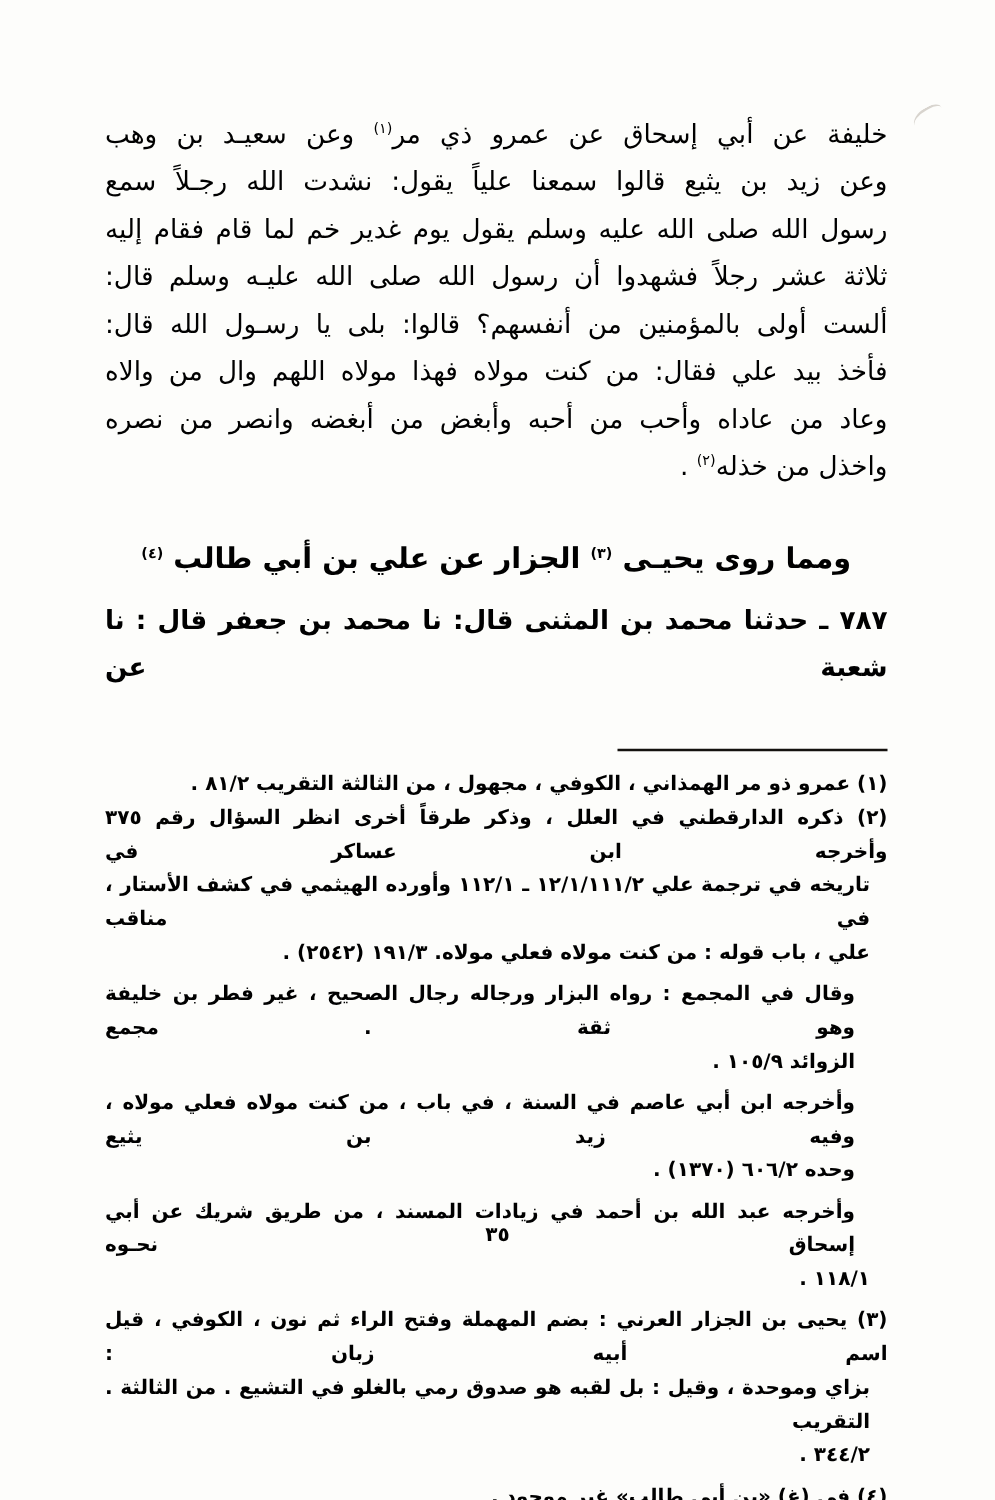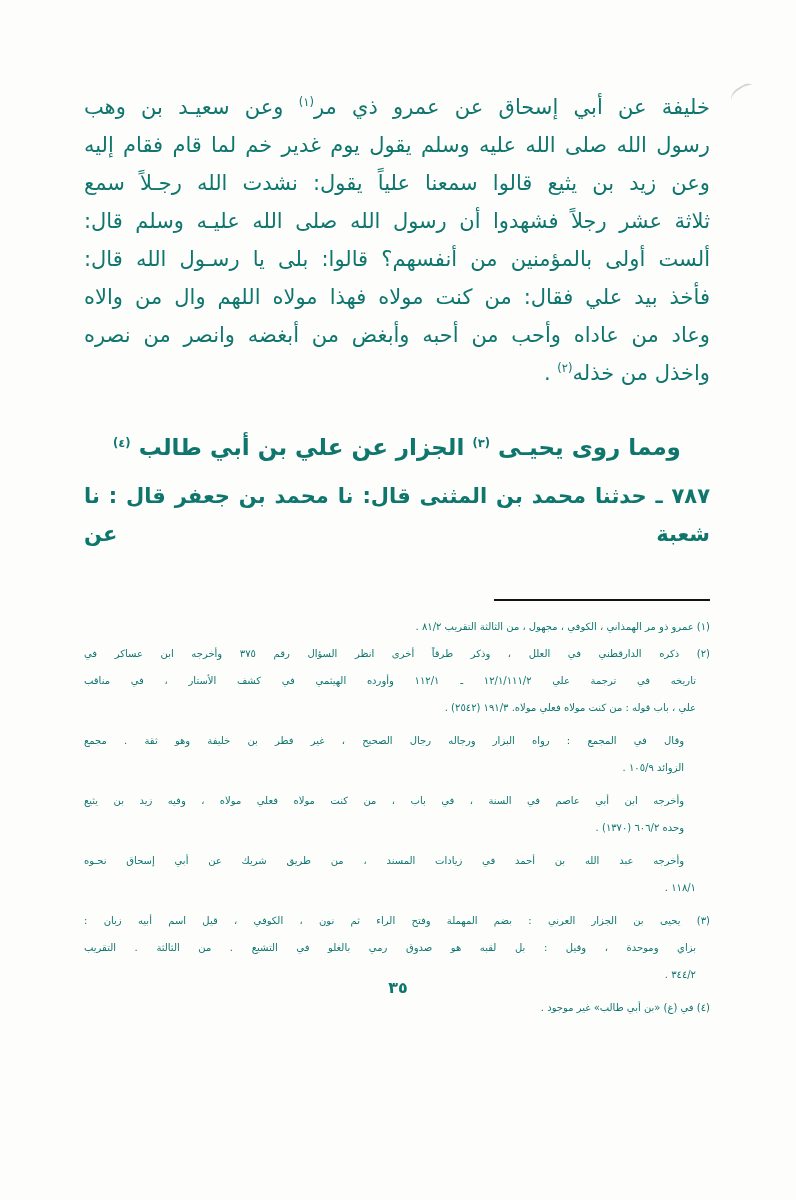--- a/index.html
+++ b/index.html
@@ -1,21 +1,21 @@
 <!DOCTYPE html>
 <html lang="ar" dir="rtl"><head>
 <meta charset="utf-8">
 <style>
   html,body{margin:0;padding:0;background:#e9e7e2;}
   .page{
     position:relative;
     width:796px;height:1200px;
     margin:0 auto;
     background:#fdfdfb;
-    color:#0f766e;
+    color:#000000;
     font-family:"DejaVu Sans",sans-serif;
     direction:rtl;
     overflow:hidden;
     box-shadow:0 0 6px rgba(0,0,0,.25);
   }
   .text-block{
     position:absolute;
     top:88px;right:86px;
     width:626px;
   }
@@ -51,22 +51,23 @@
   
   .fn-sep{
     border:none;
     border-top:2.5px solid #14110e;
     width:216px;
     margin:46px 0 12px auto; 
     margin-right:0;
   }
   
   .fn-line{
-    font-size:10px;
+    font-size:16px;
     line-height:27px;
+    font-weight:bold;
   }
   .fn-line.i1{padding-right:14px;}
   .fn-line.i2{padding-right:26px;}
   .fn-line.gap{margin-top:6px;}
   
   .page-number{
     position:absolute;
     top:978px;left:0;right:0;
     text-align:center;
     font-size:16px;
@@ -86,22 +87,22 @@
 </style>
 </head>
 <body>
 
 <div class="page">
   <div class="scan-mark"></div>
 
   <main class="text-block">
     <section id="body-lines">
         <div class="body-line line just"><span>خليفة عن أبي إسحاق عن عمرو ذي مر</span><sup>(١)</sup><span> وعن سعيـد بن وهب</span></div>
+        <div class="body-line line just"><span>وعن زيد بن يثيع قالوا سمعنا علياً يقول: نشدت الله رجـلاً سمع</span></div>
         <div class="body-line line just"><span>رسول الله صلى الله عليه وسلم يقول يوم غدير خم لما قام فقام إليه</span></div>
-        <div class="body-line line just"><span>وعن زيد بن يثيع قالوا سمعنا علياً يقول: نشدت الله رجـلاً سمع</span></div>
         <div class="body-line line just"><span>ثلاثة عشر رجلاً فشهدوا أن رسول الله صلى الله عليـه وسلم قال:</span></div>
         <div class="body-line line just"><span>ألست أولى بالمؤمنين من أنفسهم؟ قالوا: بلى يا رسـول الله قال:</span></div>
         <div class="body-line line just"><span>فأخذ بيد علي فقال: من كنت مولاه فهذا مولاه اللهم وال من والاه</span></div>
         <div class="body-line line just"><span>وعاد من عاداه وأحب من أحبه وأبغض من أبغضه وانصر من نصره</span></div>
         <div class="body-line line right"><span>واخذل من خذله</span><sup>(٢)</sup><span> .</span></div>
       </section>
 
     <section id="chapter-heading">
         <div class="heading-line line"><span>ومما روى يحيـى </span><sup>(٣)</sup><span> الجزار عن علي بن أبي طالب </span><sup>(٤)</sup></div>
       </section>

